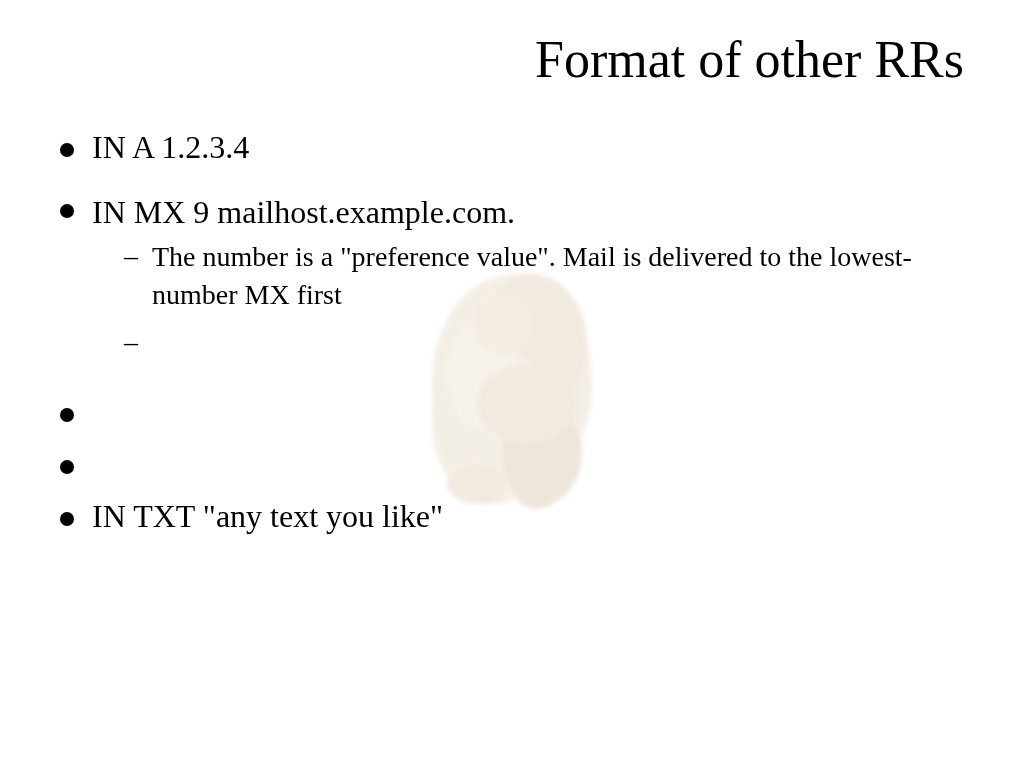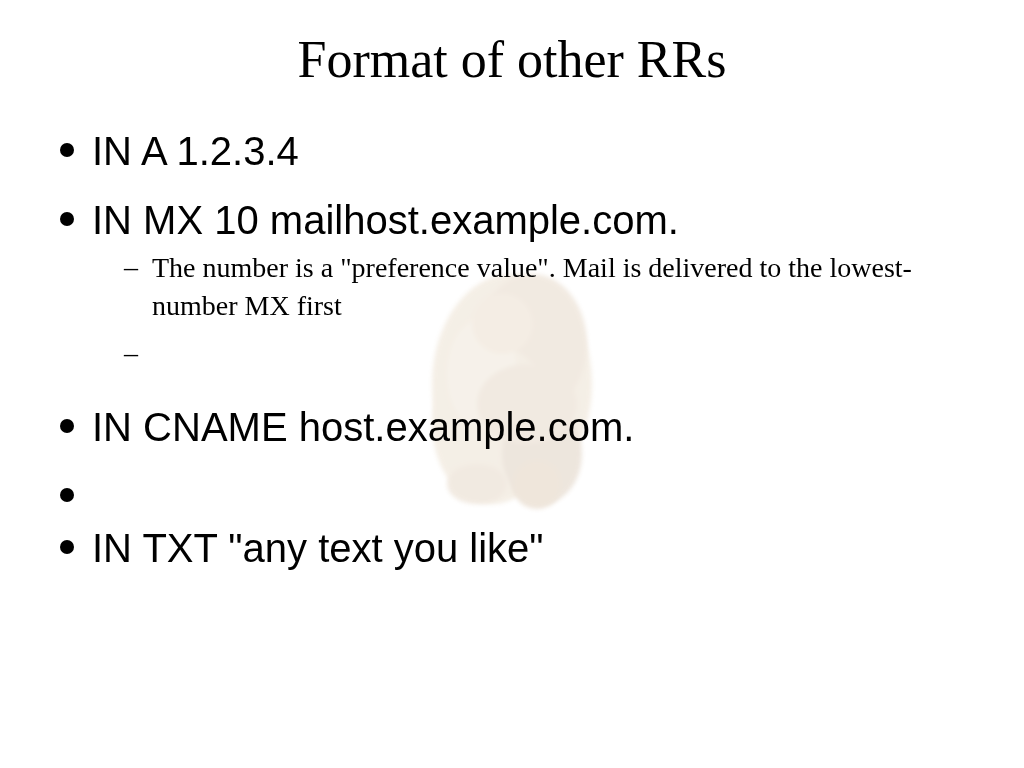--- a/index.html
+++ b/index.html
@@ -29,21 +29,21 @@
       pointer-events: none;
     }
 
     .slide-content {
       position: relative;
       z-index: 1;
       padding: 30px 60px 30px 60px;
     }
 
     h1 {
-      text-align: center;
+      text-align: right;
       font-size: 52px;
       font-weight: normal;
       color: #000000;
       margin-bottom: 40px;
       font-family: 'Palatino Linotype', Palatino, 'Book Antiqua', Georgia, serif;
     }
 
     .bullet-list {
       list-style: none;
       padding: 0;
@@ -62,22 +62,22 @@
       width: 14px;
       height: 14px;
       background: #000;
       border-radius: 50%;
       margin-top: 14px;
       margin-right: 18px;
       flex-shrink: 0;
     }
 
     .mono {
-      font-family: Liberation Sans, sans-serif;
-      font-size: 40px;
+      font-family: Liberation Serif, serif;
+      font-size: 32px;
     }
 
     .sub-list {
       list-style: none;
       padding: 0;
       margin: 0 0 0 32px;
     }
 
     .sub-list li {
       display: flex;
@@ -134,36 +134,35 @@
   <ul class="bullet-list">
 
     <li>
       <span class="bullet-dot"></span>
       <span class="mono">IN   A    1.2.3.4</span>
     </li>
 
     <li>
       <span class="bullet-dot"></span>
       <div class="bullet-item-content">
-        <span class="mono">IN   MX   10 mailhost.example.com.</span>
+        <span class="mono">IN   MX   9 mailhost.example.com.</span>
         <ul class="sub-list">
           <li>
             <span class="sub-dash">–</span>
             <span class="sub-text">The number is a "preference value". Mail is delivered to the lowest-number MX first</span>
           </li>
           <li>
             <span class="sub-dash">–</span>
           </li>
         </ul>
       </div>
     </li>
 
     <li>
       <span class="bullet-dot"></span>
-      <span class="mono">IN   CNAME   host.example.com.</span>
     </li>
 
     <li>
       <span class="bullet-dot"></span>
     </li>
 
     <li>
       <span class="bullet-dot"></span>
       <span class="mono">IN   TXT     "any text you like"</span>
     </li>

